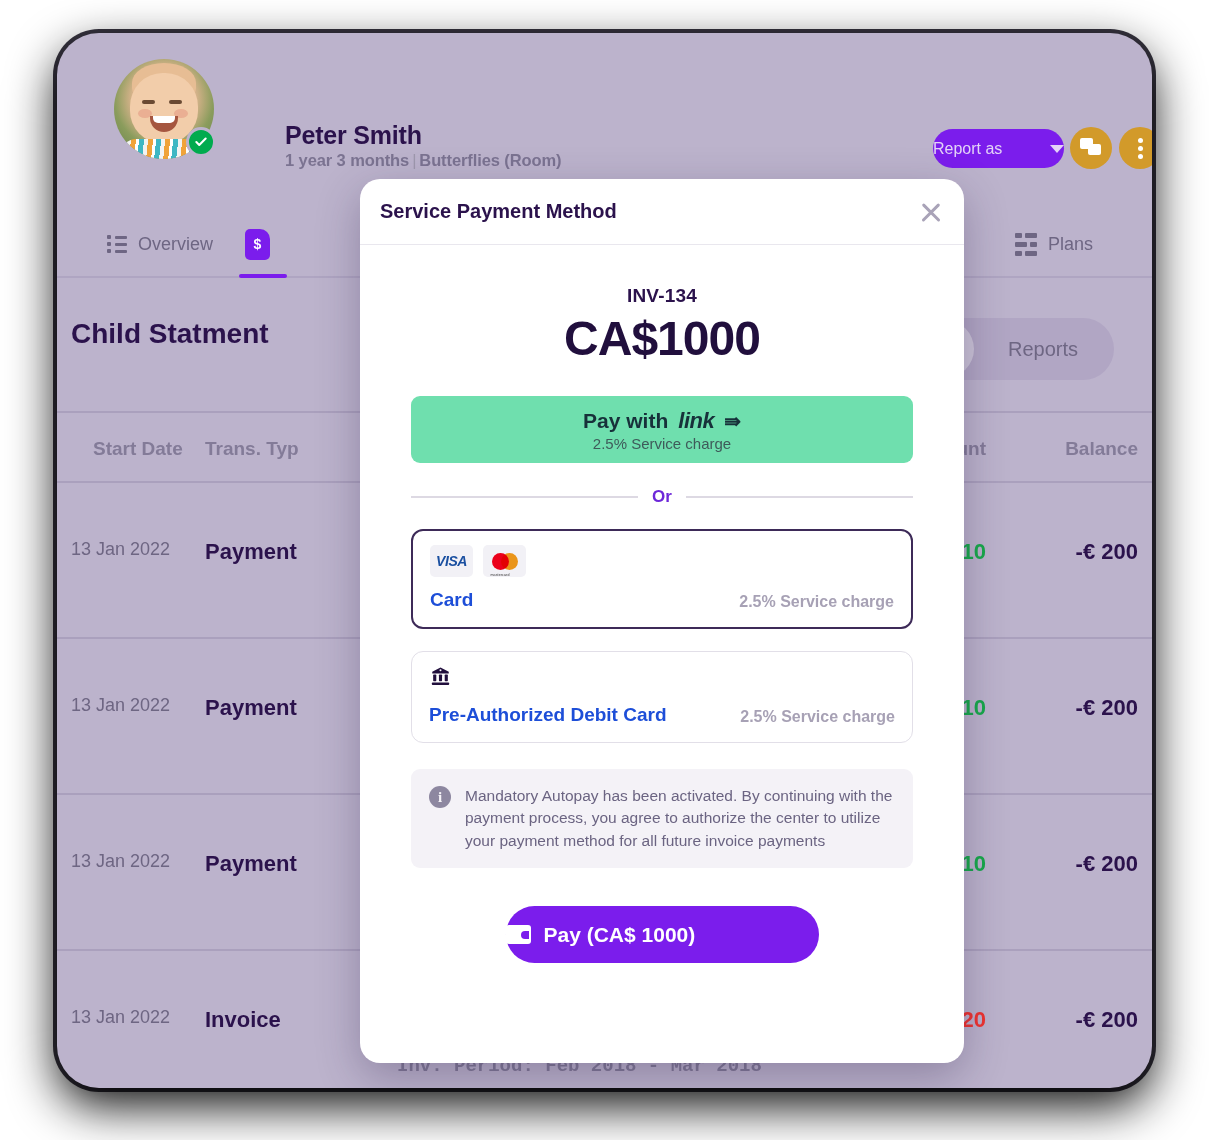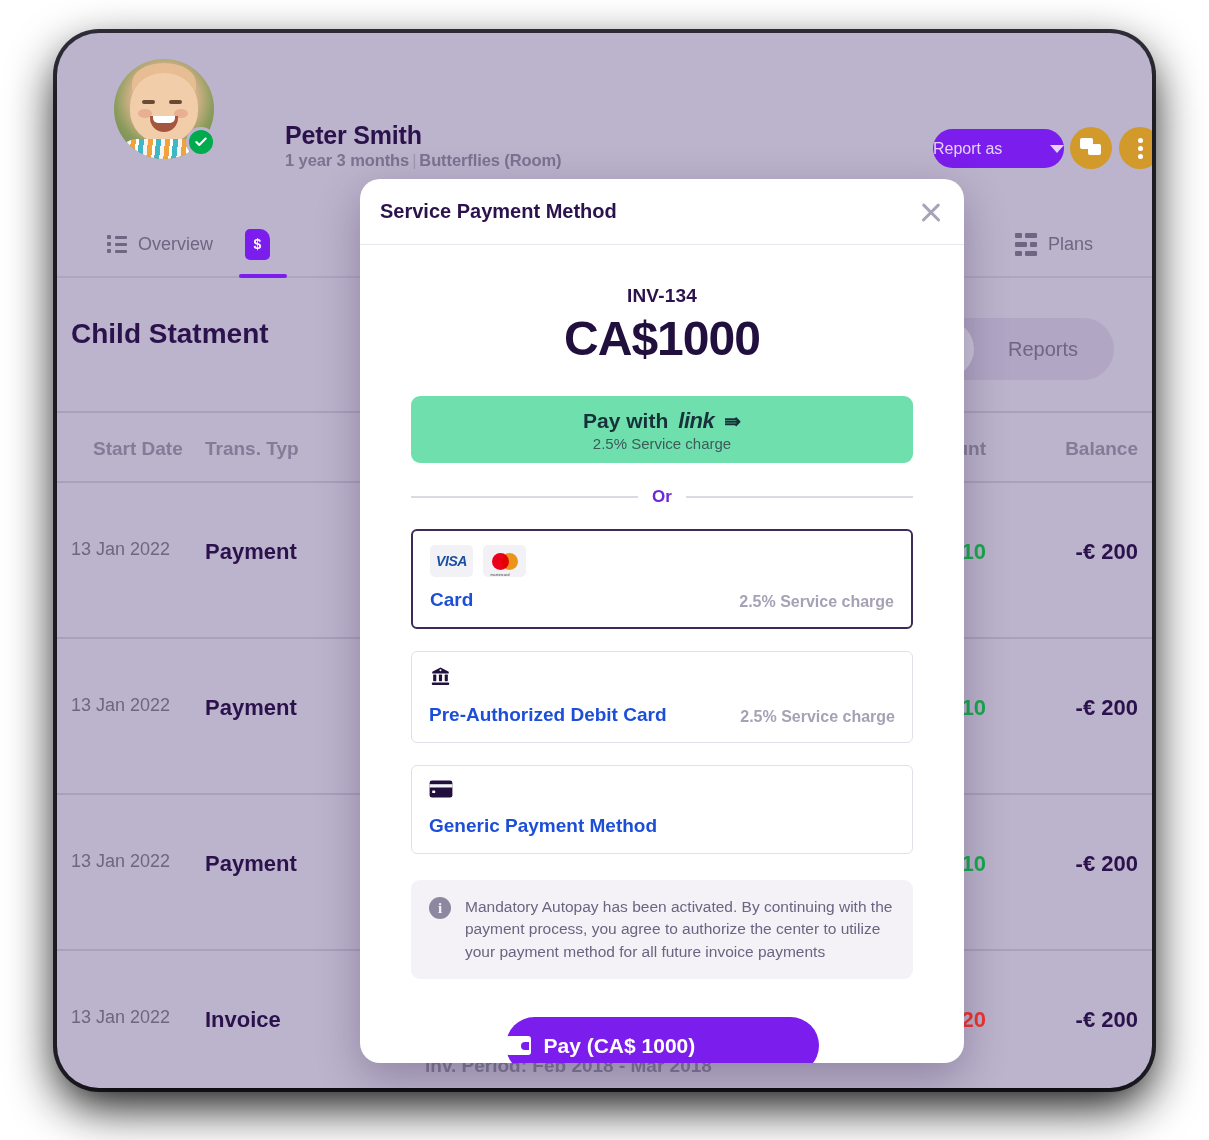--- a/index.html
+++ b/index.html
@@ -142,21 +142,21 @@
   .row.last { height:140px; border-bottom:none; }
   .cell { position:absolute; top:56px; font-size:18px; }
   .cell.date { left:14px; color:#6e6683; }
   .cell.type { left:148px; font-size:22px; font-weight:bold; color:#2b124c; }
   .cell.ref  { left:330px; font-size:22px; font-weight:bold; color:#3b2a63; text-decoration:underline; }
   .cell.who  { left:630px; font-size:22px; font-weight:bold; color:#2b124c; }
   .cell.amt  { right:166px; font-size:22px; font-weight:bold; text-align:right; }
   .cell.amt.pos { color:#17a94a; }
   .cell.amt.neg { color:#f0332f; }
   .cell.bal  { right:14px; font-size:22px; font-weight:bold; color:#2b124c; text-align:right; }
-  .cell.period { left:368px; top:104px; font-size:19px; font-weight:bold; color:#837b98; }
+  .cell.period { left:340px; top:104px; font-size:19px; font-weight:bold; color:#837b98;font-family:Liberation Mono, monospace; }
 
   
   .modal-shadow {
     position:absolute; left:303px; top:146px; width:604px; height:884px;
     border-radius:20px; background:#ffffff;
     box-shadow:0 14px 44px rgba(40,25,70,.30);
     overflow:hidden; z-index:40;
   }
   .modal-hdr {
     position:relative; height:66px; border-bottom:1.5px solid #e9e7ee;
@@ -185,21 +185,21 @@
   .link-row { display:flex; align-items:center; gap:10px; font-size:21px; font-weight:bold; color:#17313a; }
   .link-word { font-size:22px; font-style:italic; font-weight:bold; letter-spacing:-.5px; }
   .link-arrow { font-size:20px; }
   .link-sub { font-size:15px; color:#3e5b5a; }
 
   .or-row { display:flex; align-items:center; gap:14px; margin-top:24px; }
   .or-line { flex:1; height:1.5px; background:#ddd9e3; }
   .or-text { font-size:17px; font-weight:bold; color:#6d28d9; }
 
   .pm {
-    margin-top:22px; border:1.5px solid #e2dfe8; border-radius:6px;
+    margin-top:22px; border:1.5px solid #e2dfe8; border-radius:12px;
     padding:14px 17px 16px 17px; cursor:pointer; position:relative; background:#fff;
   }
   .pm.sel { border:2px solid #3d2a58; }
   .pm-logos { display:flex; gap:10px; }
   .logo-box { width:43px; height:32px; border-radius:5px; background:#f2f1f6;
               display:flex; align-items:center; justify-content:center; }
   .visa-txt { font-size:14px; font-weight:bold; font-style:italic; color:#1a4fa0; letter-spacing:-.4px;}
   .mc { position:relative; width:26px; height:17px; }
   .mc i { position:absolute; top:0; width:17px;height:17px;border-radius:50%;}
   .mc i.a { left:0; background:#eb001b; }
@@ -419,33 +419,20 @@
               <rect x="16.6" y="9.4" width="3.4" height="7.2" rx=".7"></rect>
               <rect x="2.6" y="18" width="18.8" height="2.6" rx=".8"></rect>
             </svg>
           </span>
           <div class="pm-row">
             <span class="pm-name">Pre-Authorized Debit Card</span>
             <span class="pm-fee">2.5% Service charge</span>
           </div>
         </div>
 
-        <div class="pm">
-          <span class="pm-icon">
-            <svg width="24" height="19" viewBox="0 0 24 19" fill="#210f3d">
-              <rect x="0.6" y="0.6" width="22.8" height="17" rx="2.4"></rect>
-              <rect x="0.6" y="4.2" width="22.8" height="3.3" fill="#ffffff" opacity=".95"></rect>
-              <rect x="3.2" y="10.4" width="3" height="2.6" rx=".6" fill="#ffffff"></rect>
-            </svg>
-          </span>
-          <div class="pm-row">
-            <span class="pm-name">Generic Payment Method</span>
-            <span class="pm-fee"></span>
-          </div>
-        </div>
 
         <div class="notice">
           <span class="notice-icon">i</span>
           <span class="notice-text">Mandatory Autopay has been activated. By continuing with the payment process, you agree to authorize the center to utilize your payment method for all future invoice payments</span>
         </div>
 
         <div class="pay-wrap">
           <button class="pay-btn">
             <span class="wallet"></span>
             <span>Pay (CA$ 1000)</span>

